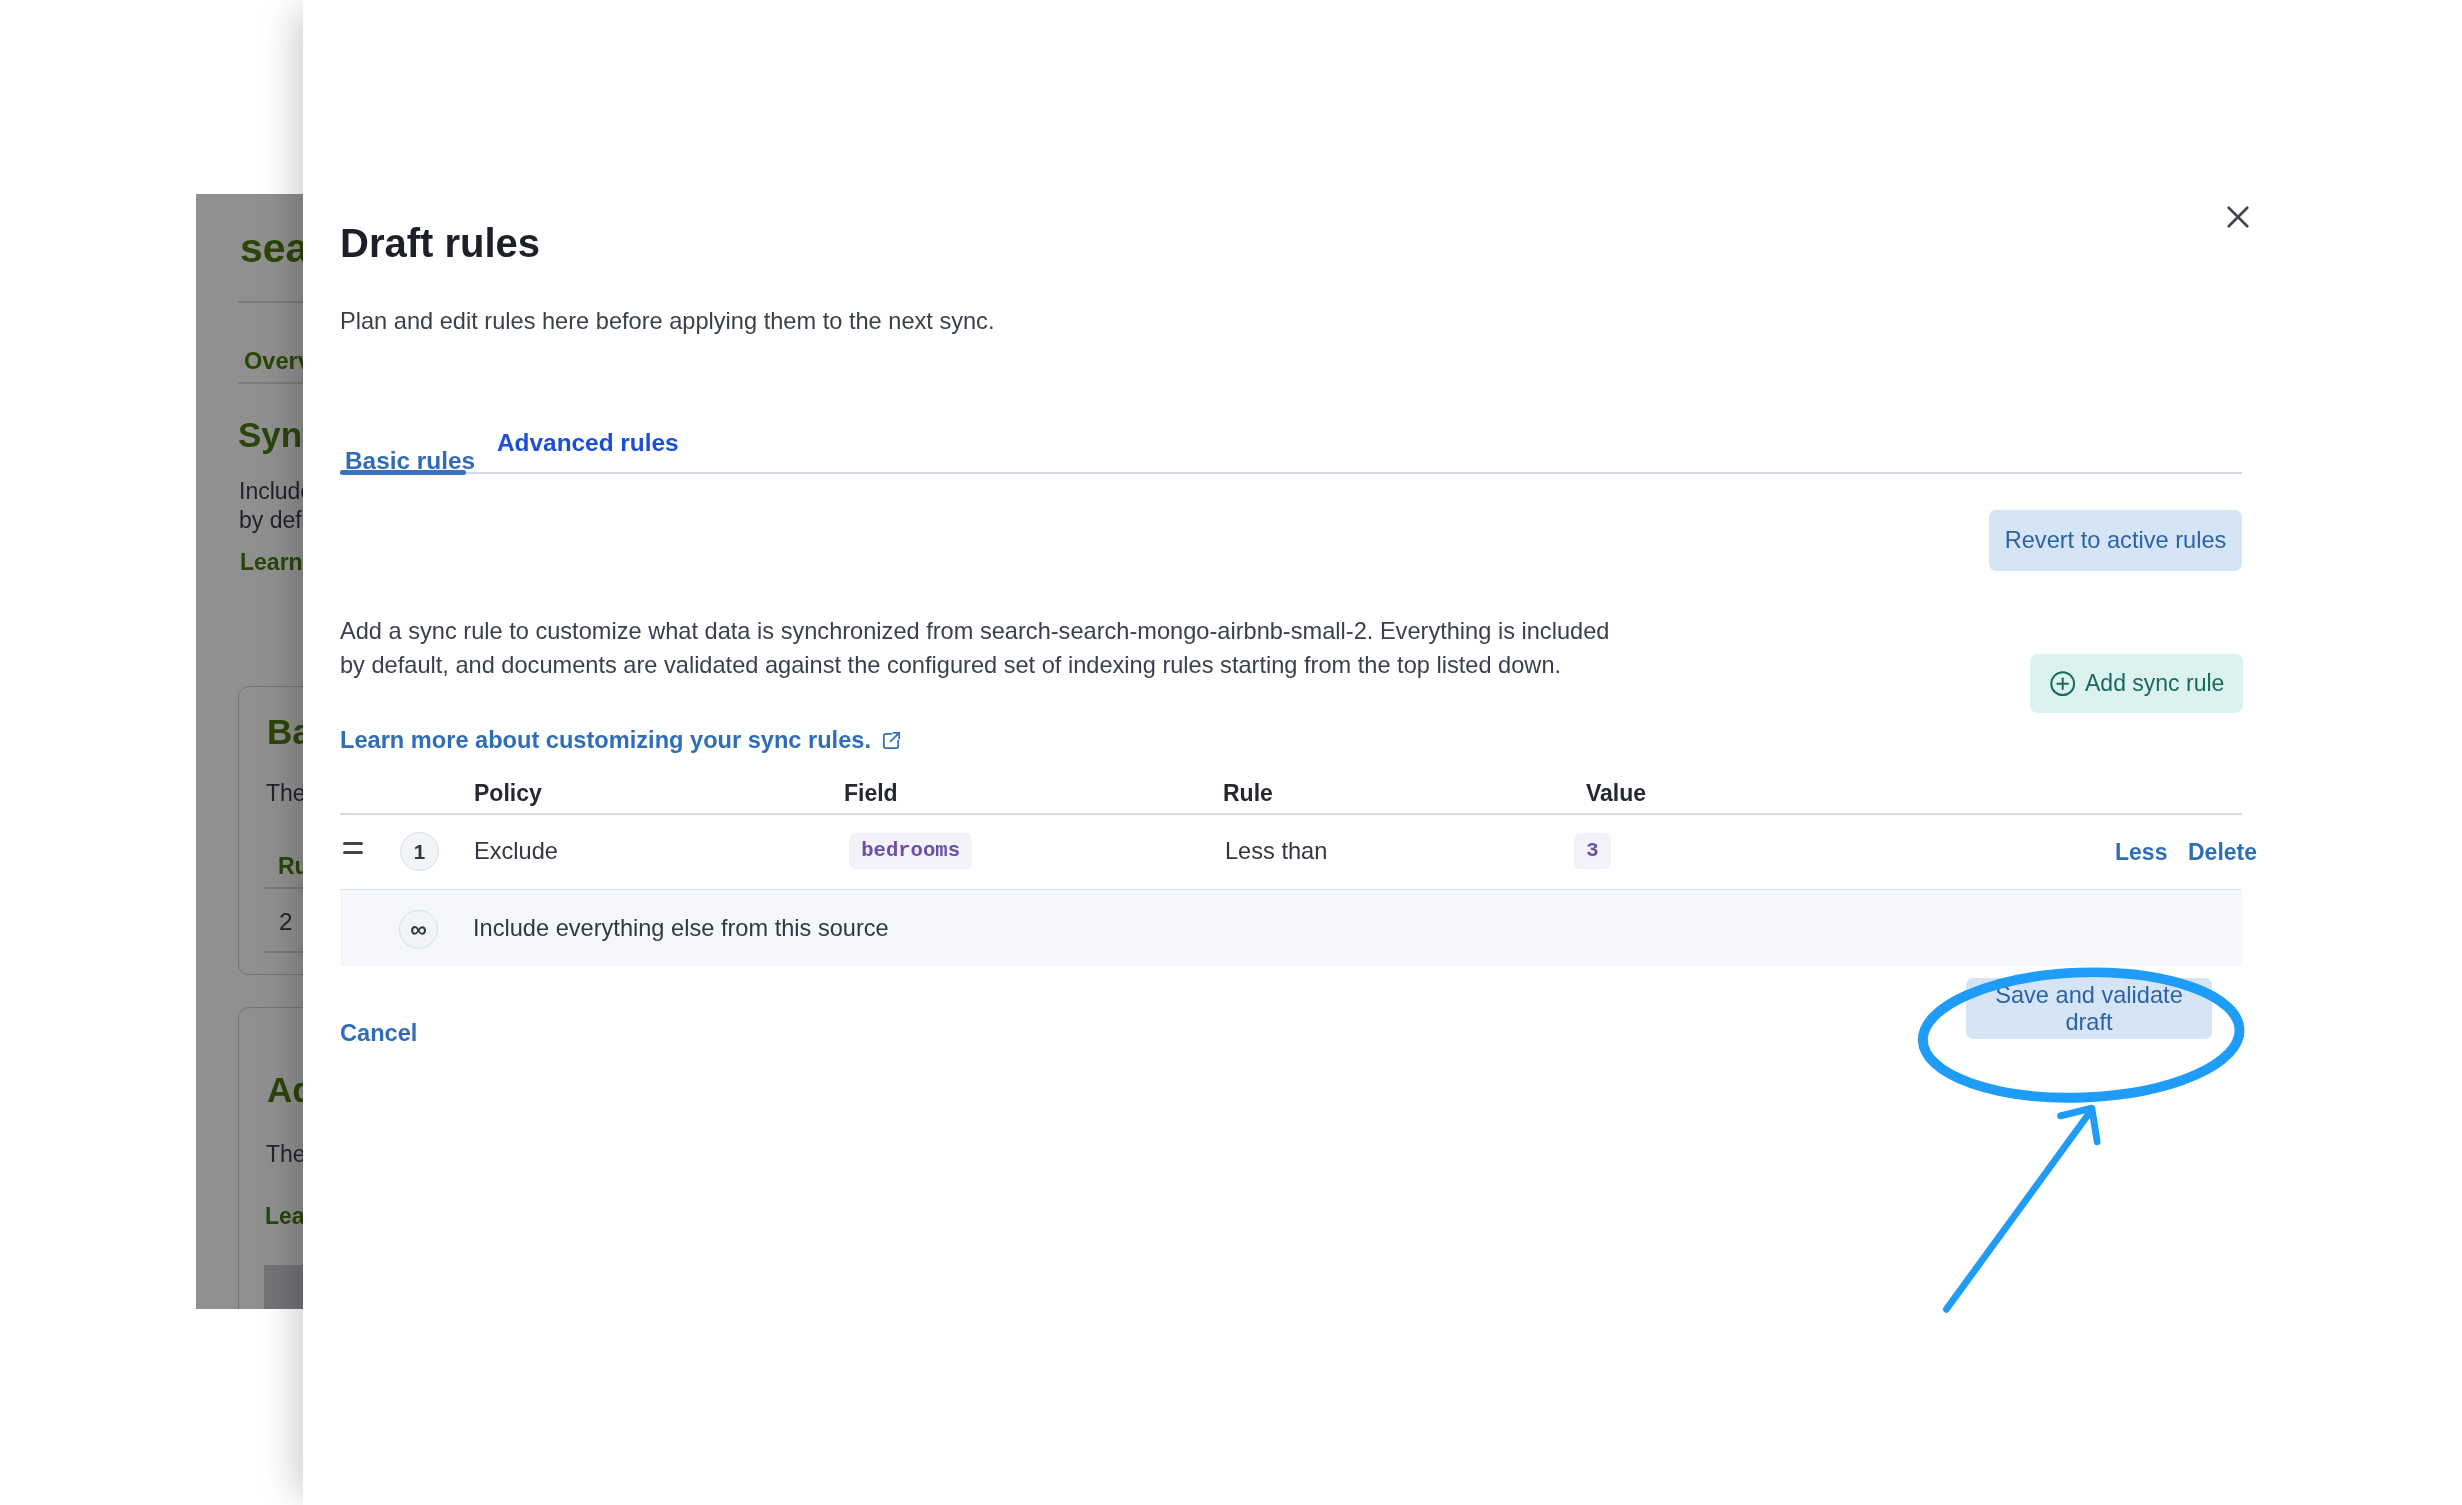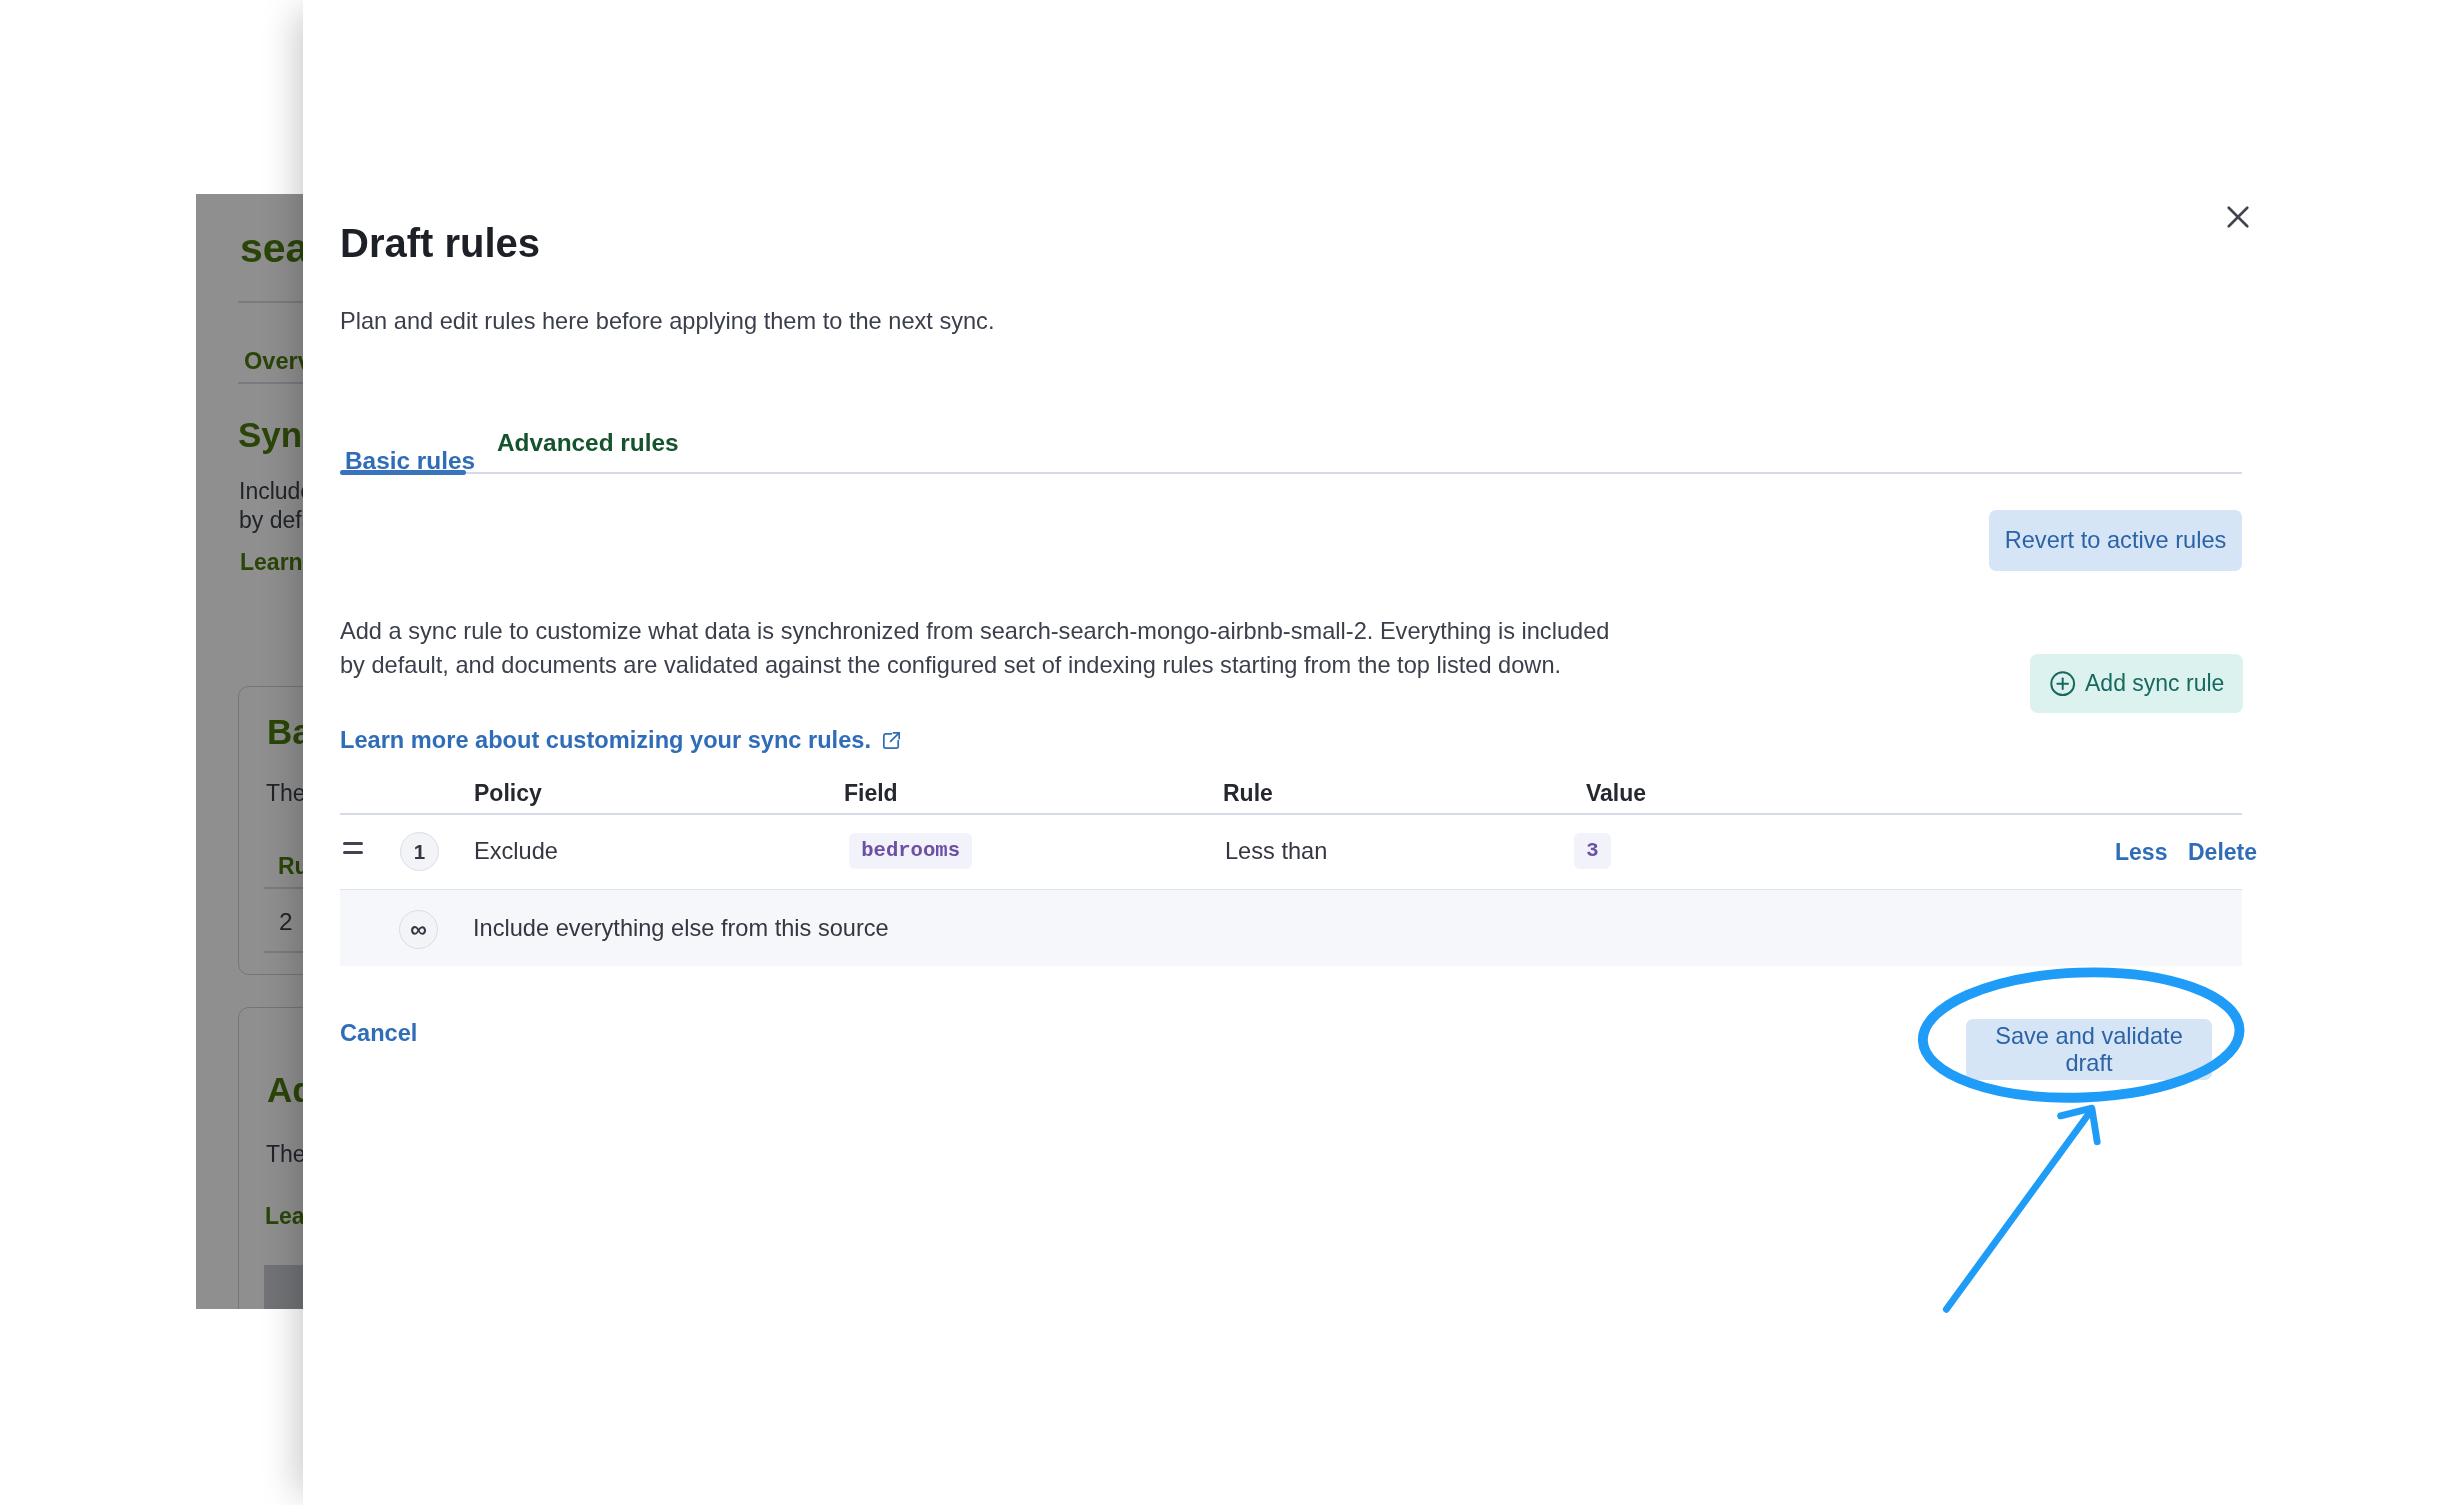--- a/index.html
+++ b/index.html
@@ -17,21 +17,21 @@
   .bg-divider{position:absolute;height:1.5px;background:#d8dce3;}
   #overlay-mask{position:absolute;left:0;top:0;right:0;bottom:0;background:rgba(0,0,0,0.44);}
 
   
   #flyout{left:303px;top:0;width:2159px;height:1506px;background:#fff;
           box-shadow:-17px 0 35px -10.7px rgba(0,0,0,0.22);}
   .h1{font-size:40px;font-weight:700;color:#1d2026;}
   .sub{font-size:23.6px;color:#3a3f4b;}
   .tab{font-size:24.4px;font-weight:700;cursor:pointer;}
   .tab.active{color:#2f6db8;}
-  .tab.idle{color:#14532d;}
+  .tab.idle{color:#1d4ed8;}
   .tab-underline{height:4.6px;background:#3a72bb;border-radius:2.3px;}
   .rule-line{height:1.5px;background:#d5dbe4;}
   .btn-blue{display:flex;align-items:center;justify-content:center;background:#d5e5f6;
             border:none;border-radius:7px;color:#2c63a6;font-size:23.6px;font-weight:500;
             font-family:"Liberation Sans",sans-serif;cursor:pointer;}
   .btn-teal{display:flex;align-items:center;justify-content:center;gap:10.7px;background:#dcf2ef;
             border:none;border-radius:7.6px;color:#17685f;font-size:23px;font-weight:500;
             font-family:"Liberation Sans",sans-serif;cursor:pointer;}
   .link{color:#2f6db8;font-weight:700;cursor:pointer;}
   .para{font-size:23.6px;line-height:34px;color:#3a3f4b;}
@@ -150,21 +150,21 @@
       <div class="abs t link action" style="left:1885px;top:27px;">Delete</div>
     </div>
     <div class="abs" style="left:37px;top:889px;width:1902px;height:1.5px;background:#dde2ec;"></div>
 
     <div class="abs row-default" style="left:37px;top:890px;width:1902px;height:76px;">
       <div class="abs badge" style="left:59px;top:20px;font-size:23px;">∞</div>
       <div class="abs t td" style="left:133px;top:27.4px;">Include everything else from this source</div>
     </div>
 
     <div class="abs t link" style="left:37px;top:1022px;font-size:23.6px;">Cancel</div>
-    <button class="abs btn-blue" style="left:1663px;top:1019px;width:246px;height:61px;">
+    <button class="abs btn-blue" style="left:1663px;top:978px;width:246px;height:61px;">
       <span>Save and validate draft</span>
     </button>
 
     <div class="abs" style="left:1587px;top:957px;width:457px;height:374px;pointer-events:none;">
       <svg width="457" height="374" viewBox="0 0 600 490">
         <ellipse cx="251" cy="102" rx="208" ry="82" fill="none" stroke="#1e9cf7" stroke-width="13" stroke-linecap="round" transform="rotate(-2 251 102)"></ellipse>
         <line x1="74" y1="462" x2="262" y2="204" stroke="#1e9cf7" stroke-width="9" stroke-linecap="round"></line>
         <path d="M224 208 L265 198 L272 242" fill="none" stroke="#1e9cf7" stroke-width="9" stroke-linecap="round" stroke-linejoin="round"></path>
       </svg>
     </div>

